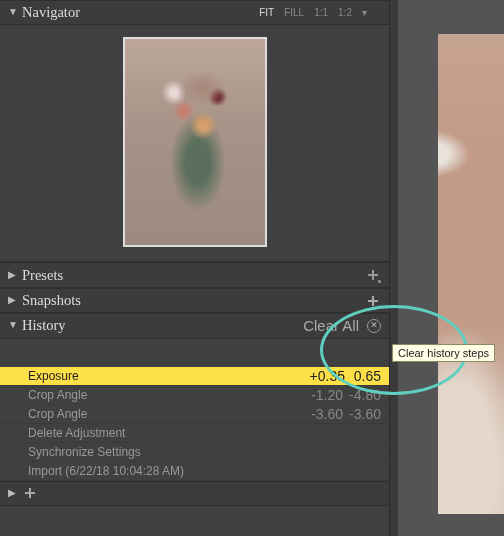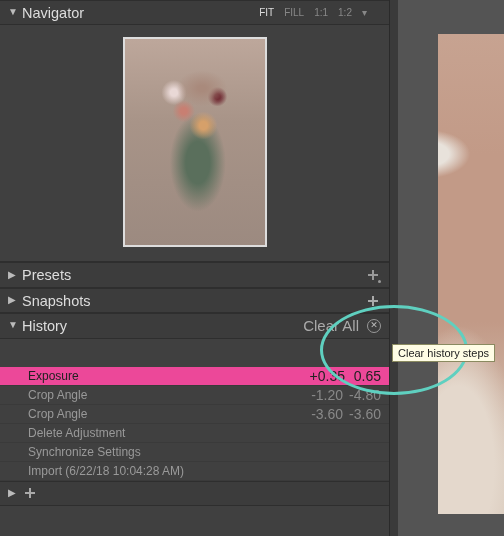--- a/index.html
+++ b/index.html
@@ -35,20 +35,21 @@
   .panel-section-header .disclose {
     width: 14px;
     font-size: 10px;
     color: #bbb;
     transform: translateY(-1px);
   }
   .panel-section-header .label {
     flex: 1;
     font-size: 14.5px;
     color: #ddd;
+    font-family: Liberation Serif, serif;
   }
   .right-actions {
     display: flex;
     align-items: center;
     gap: 4px;
   }
   .zoom-opts {
     display: flex;
     gap: 10px;
     font-size: 10px;
@@ -102,21 +103,21 @@
   }
   .history-row {
     display: flex;
     align-items: center;
     height: 19px;
     padding: 0 8px 0 28px;
     font-size: 12px;
     border-bottom: 1px solid #3a3a3a;
   }
   .history-row.selected {
-    background: #ec4899;
+    background: #fde047;
     color: #222;
     margin-top: 28px;
   }
   .history-row.selected .h-val { color: #222; }
   .h-name { flex: 1; }
   .h-vals { display: flex; gap: 6px; width: 78px; justify-content: flex-end; }
   .h-val { font-size: 14px; color: #888; min-width: 30px; text-align: right; }
   .history-row.dim .h-name { color: #999; }
   .spacer { flex: 1; background: #404040; }
   .right-preview {

